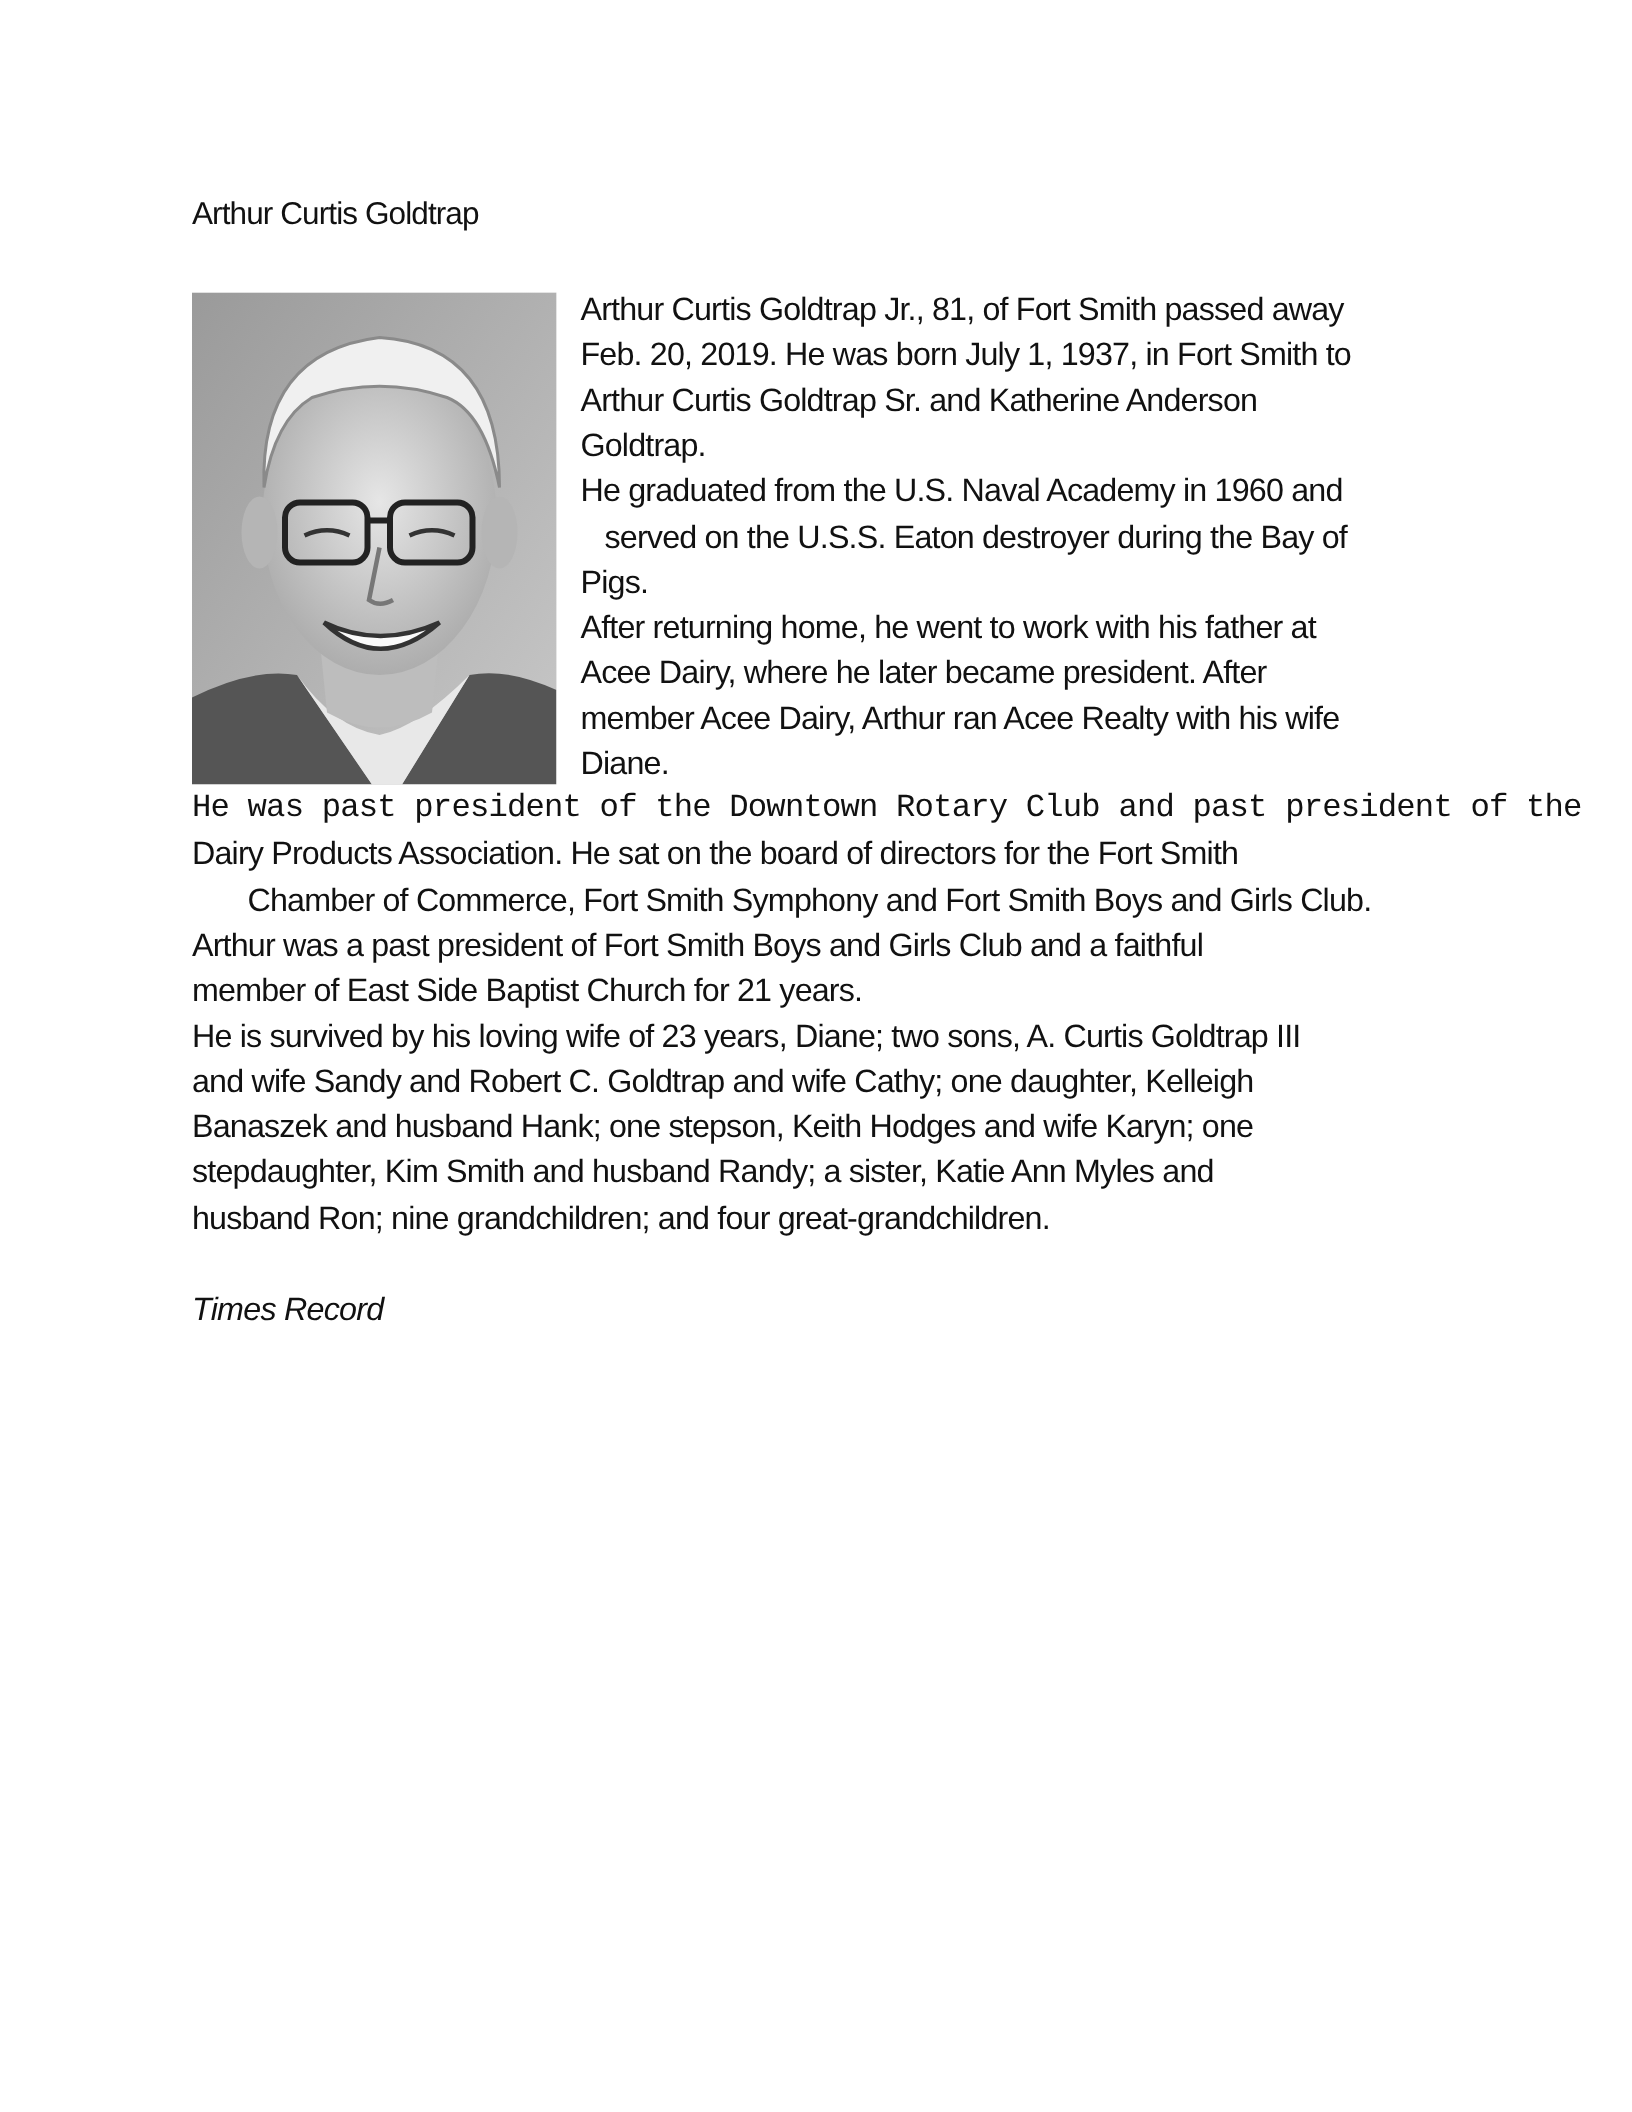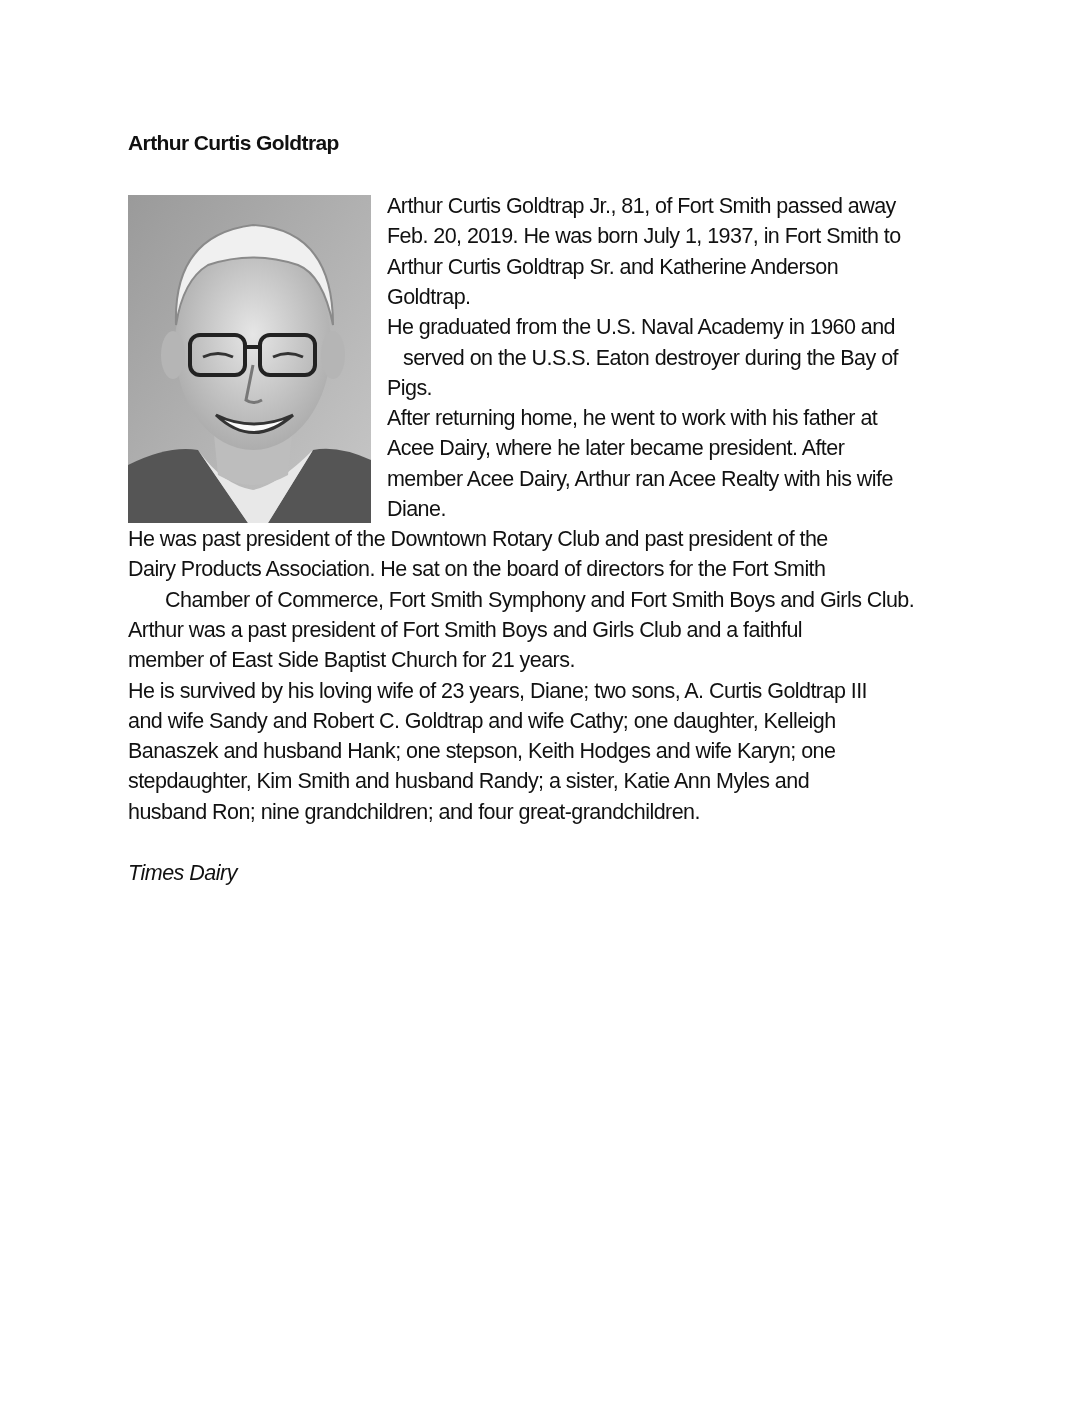--- a/index.html
+++ b/index.html
@@ -1,18 +1,18 @@
 <!DOCTYPE html>
 <html><head>
   <meta charset="utf-8">
   <style>
     html, body { margin: 0; padding: 0; background: #ffffff; }
     body { width: 1088px; height: 1408px; position: relative; overflow: hidden;
            font-family: "Liberation Sans", sans-serif; color: #111111; }
-    .title { position: absolute; left: 128px; top: 131px; font-size: 21px; font-weight: bold;
+    .title { position: absolute; left: 128px; top: 131px; font-size: 21px; font-weight: normal;
              letter-spacing: -0.6px; }
     .photo { position: absolute; left: 128px; top: 195px; width: 243px; height: 328px;
              background: #d8d8d8; overflow: hidden; }
     .line { position: absolute; font-size: 21.5px; white-space: nowrap; letter-spacing: -0.55px;
             line-height: 30px; }
     .wrap-line { left: 387px; }
     .full-line { left: 128px; }
     .source { position: absolute; left: 128px; top: 858px; font-size: 21.5px; font-style: italic;
               letter-spacing: -0.5px; line-height: 30px; }
   </style>
@@ -68,25 +68,25 @@
     <div class="line wrap-line" style="top: 281.9px;">Goldtrap.</div>
     <div class="line wrap-line" style="top: 312.2px;">He graduated from the U.S. Naval Academy in 1960 and</div>
     <div class="line wrap-line" style="top: 342.5px; margin-left: 16px;">served on the U.S.S. Eaton destroyer during the Bay of</div>
     <div class="line wrap-line" style="top: 372.8px;">Pigs.</div>
     <div class="line wrap-line" style="top: 403.1px;">After returning home, he went to work with his father at</div>
     <div class="line wrap-line" style="top: 433.4px;">Acee Dairy, where he later became president. After</div>
     <div class="line wrap-line" style="top: 463.7px;">member Acee Dairy, Arthur ran Acee Realty with his wife</div>
     <div class="line wrap-line" style="top: 494px;">Diane.</div>
   </div>
 <div id="full">
-    <div class="line full-line" style="top: 524px;">He was past president of the Downtown Rotary Club and past president of the</div>
+    <div class="line full-line" style="top: 524px; font-family: Liberation Mono, monospace;">He was past president of the Downtown Rotary Club and past president of the</div>
     <div class="line full-line" style="top: 554.3px;">Dairy Products Association. He sat on the board of directors for the Fort Smith</div>
     <div class="line full-line" style="top: 584.6px; margin-left: 37px;">Chamber of Commerce, Fort Smith Symphony and Fort Smith Boys and Girls Club.</div>
     <div class="line full-line" style="top: 614.9px;">Arthur was a past president of Fort Smith Boys and Girls Club and a faithful</div>
     <div class="line full-line" style="top: 645.2px;">member of East Side Baptist Church for 21 years.</div>
     <div class="line full-line" style="top: 675.5px;">He is survived by his loving wife of 23 years, Diane; two sons, A. Curtis Goldtrap III</div>
     <div class="line full-line" style="top: 705.8px;">and wife Sandy and Robert C. Goldtrap and wife Cathy; one daughter, Kelleigh</div>
     <div class="line full-line" style="top: 736.1px;">Banaszek and husband Hank; one stepson, Keith Hodges and wife Karyn; one</div>
     <div class="line full-line" style="top: 766.4px;">stepdaughter, Kim Smith and husband Randy; a sister, Katie Ann Myles and</div>
     <div class="line full-line" style="top: 796.7px;">husband Ron; nine grandchildren; and four great-grandchildren.</div>
   </div>
 
-<div class="source">Times Dairy</div>
+<div class="source">Times Record</div>
 
 </body></html>

